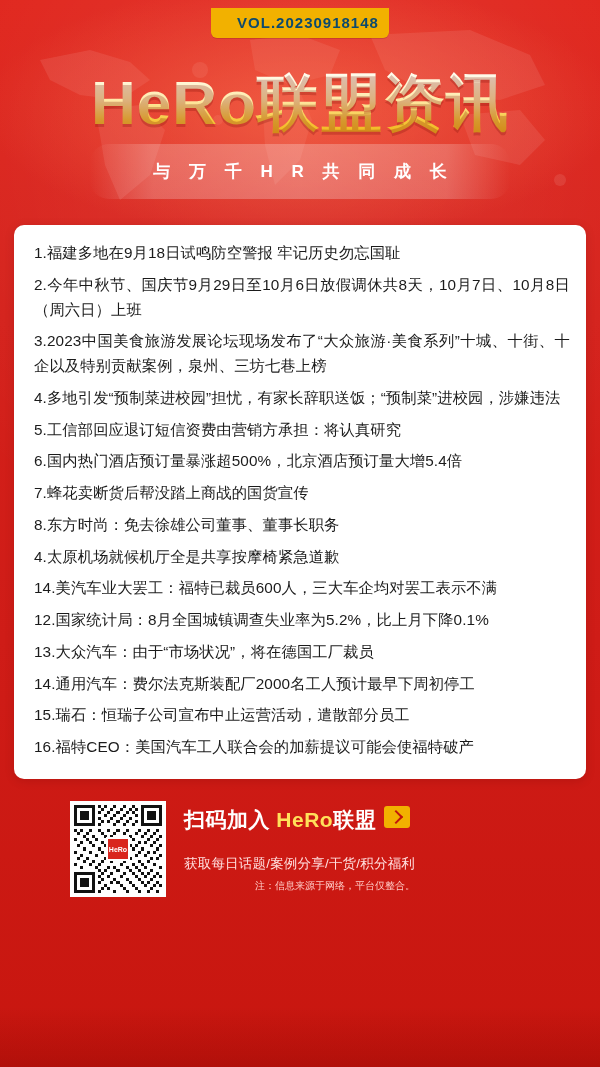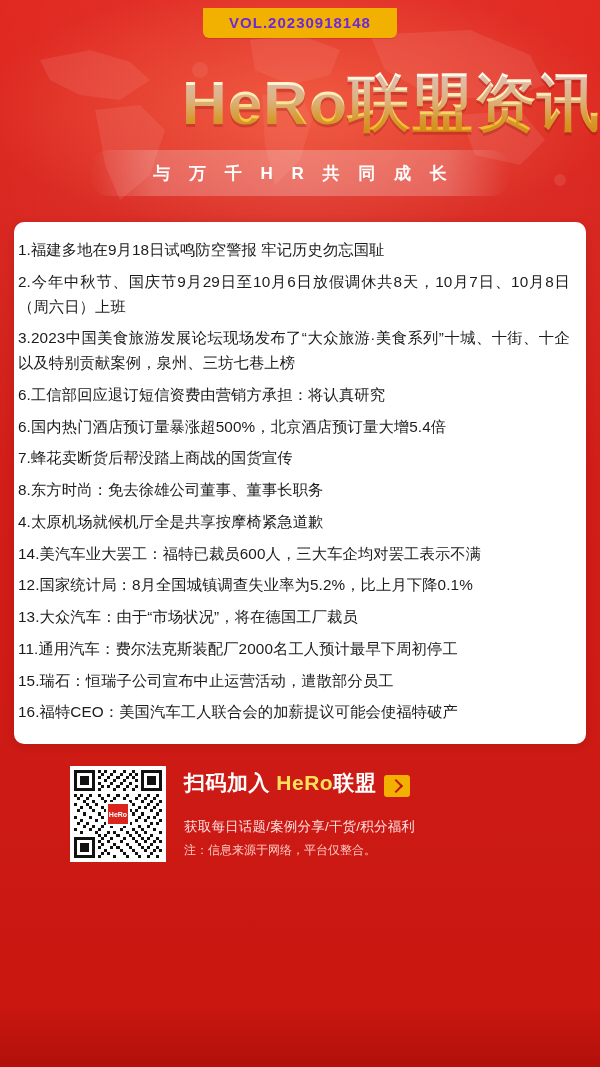--- a/index.html
+++ b/index.html
@@ -45,72 +45,72 @@
 
   
   .vol-wrap {
     position: relative;
     display: flex;
     justify-content: center;
     padding-top: 8px;
   }
   .vol-tag {
     background: #f2b100;
-    color: #6d28d9;
+    color: #0c4a6e;
     font-size: 15px;
     letter-spacing: 1px;
     font-weight: bold;
-    padding: 6px 26px 7px 26px;
+    padding: 6px 10px 7px 26px;
     border-radius: 0 0 6px 6px;
     box-shadow: 0 1px 0 rgba(0,0,0,0.12);
   }
 
   
   .title-wrap {
     position: relative;
-    text-align: right;
+    text-align: center;
     margin-top: 34px;
   }
   .main-title {
     font-size: 62px;
     font-weight: bold;
     letter-spacing: 1px;
     line-height: 1;
     background: linear-gradient(180deg, #fffdf2 0%, #ffe9a8 45%, #f6c83c 78%, #f0b41c 100%);
     -webkit-background-clip: text;
     background-clip: text;
     color: transparent;
     text-shadow: 0 3px 0 rgba(120,10,5,0.25);
     display: inline-block;
   }
   .subtitle-bar {
-    margin: 16px auto 0 auto;
+    margin: 10px auto 0 auto;
     width: 420px;
-    height: 46px;
+    height: 55px;
     display: flex;
     align-items: center;
     justify-content: center;
     background: linear-gradient(90deg, rgba(255,255,255,0.0) 0%, rgba(255,255,255,0.22) 15%, rgba(255,255,255,0.26) 50%, rgba(255,255,255,0.22) 85%, rgba(255,255,255,0.0) 100%);
     border-radius: 19px;
   }
   .subtitle {
     color: #ffffff;
     font-size: 17px;
     letter-spacing: 7px;
     font-weight: bold;
     padding-left: 7px;
   }
 
   
   .news-card {
     position: relative;
     margin: 26px 14px 0 14px;
     background: #ffffff;
     border-radius: 10px;
-    padding: 16px 16px 14px 4px;
+    padding: 16px 16px 14px 20px;
     box-shadow: 0 2px 10px rgba(90,0,0,0.18);
   }
   .news-item {
     color: #1b1b1b;
     font-size: 15.3px;
     line-height: 1.62;
     margin: 0 0 7px 0;
     text-align: justify;
     letter-spacing: 0.1px;
   }
@@ -148,21 +148,21 @@
     justify-content: center;
     border: 2px solid #ffffff;
     box-sizing: border-box;
   }
   .footer-text {
     margin-left: 18px;
     color: #ffffff;
   }
   .cta-row {
     display: flex;
-    align-items: flex-end;
+    align-items: flex-start;
   }
   .cta {
     font-size: 21px;
     font-weight: bold;
     color: #ffffff;
     letter-spacing: 0.5px;
   }
   .cta .hero {
     color: #ffe05a;
   }
@@ -183,22 +183,23 @@
     transform: rotate(45deg);
   }
   .footer-line {
     margin-top: 21px;
     font-size: 13.5px;
     color: #ffdede;
     letter-spacing: 0.2px;
   }
   .footer-note {
     margin-top: 6px;
-    font-size: 12px;
+    font-size: 10px;
     color: #ffc9c4;
+    text-align: right;
   }
   .bottom-fade {
     position: absolute;
     left: 0; bottom: 0;
     width: 600px; height: 60px;
     background: linear-gradient(180deg, rgba(170,10,5,0) 0%, rgba(150,8,4,0.45) 100%);
     pointer-events: none;
   }
 </style>
 </head>
@@ -229,29 +230,30 @@
     <div class="main-title">HeRo联盟资讯</div>
     <div class="subtitle-bar">
       <div class="subtitle">与 万 千 H R 共 同 成 长</div>
     </div>
   </div>
 
   <div class="news-card">
     <p class="news-item">1.福建多地在9月18日试鸣防空警报 牢记历史勿忘国耻</p>
     <p class="news-item">2.今年中秋节、国庆节9月29日至10月6日放假调休共8天，10月7日、10月8日（周六日）上班</p>
     <p class="news-item">3.2023中国美食旅游发展论坛现场发布了“大众旅游·美食系列”十城、十街、十企以及特别贡献案例，泉州、三坊七巷上榜</p>
-    <p class="news-item">6.工信部回应退订短信资费由营销方承担：将认真研究</p>
+    <p class="news-item">4.多地引发“预制菜进校园”担忧，有家长辞职送饭；“预制菜”进校园，涉嫌违法</p>
+    <p class="news-item">5.工信部回应退订短信资费由营销方承担：将认真研究</p>
     <p class="news-item">6.国内热门酒店预订量暴涨超500%，北京酒店预订量大增5.4倍</p>
     <p class="news-item">7.蜂花卖断货后帮没踏上商战的国货宣传</p>
     <p class="news-item">8.东方时尚：免去徐雄公司董事、董事长职务</p>
     <p class="news-item">4.太原机场就候机厅全是共享按摩椅紧急道歉</p>
     <p class="news-item">14.美汽车业大罢工：福特已裁员600人，三大车企均对罢工表示不满</p>
     <p class="news-item">12.国家统计局：8月全国城镇调查失业率为5.2%，比上月下降0.1%</p>
     <p class="news-item">13.大众汽车：由于“市场状况”，将在德国工厂裁员</p>
-    <p class="news-item">11.通用汽车：费尔法克斯装配厂2000名工人预计最早下周初停工</p>
+    <p class="news-item">14.通用汽车：费尔法克斯装配厂2000名工人预计最早下周初停工</p>
     <p class="news-item">15.瑞石：恒瑞子公司宣布中止运营活动，遣散部分员工</p>
     <p class="news-item">16.福特CEO：美国汽车工人联合会的加薪提议可能会使福特破产</p>
   </div>
 
   <div class="footer">
     <div class="qr">
       <svg width="88" height="88" viewBox="0 0 29 29" shape-rendering="crispEdges">
         <rect width="29" height="29" fill="#ffffff"></rect>
         <g fill="#111111">
           <rect x="0" y="0" width="7" height="1"></rect>

